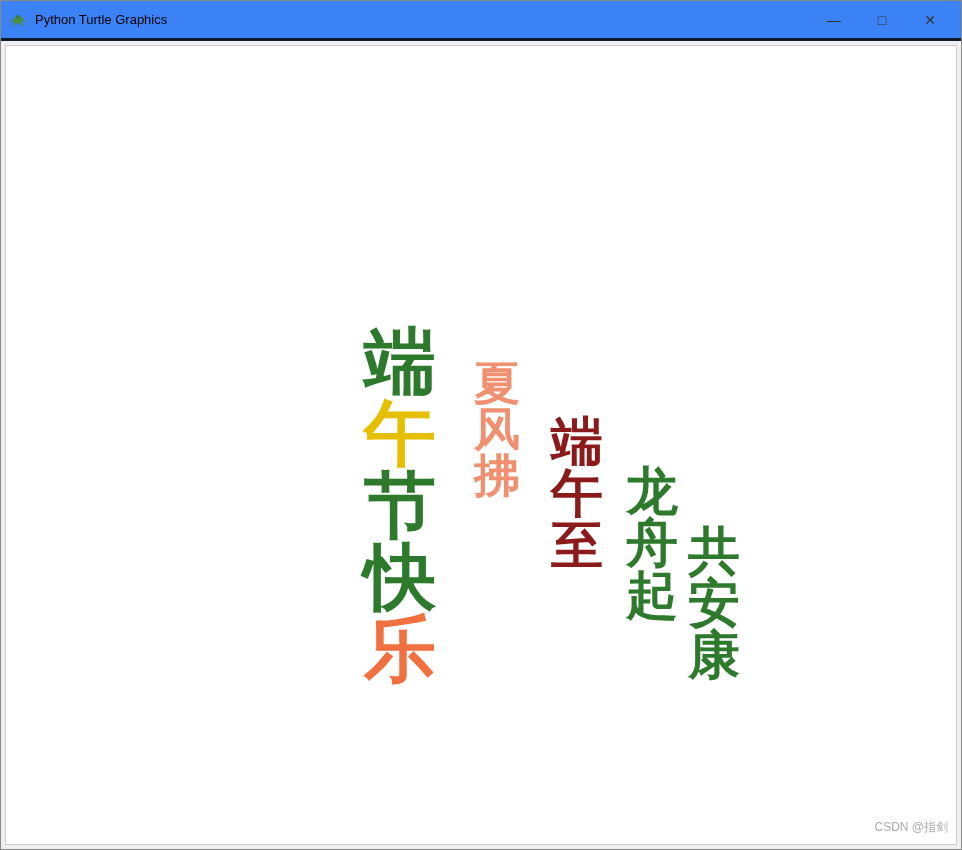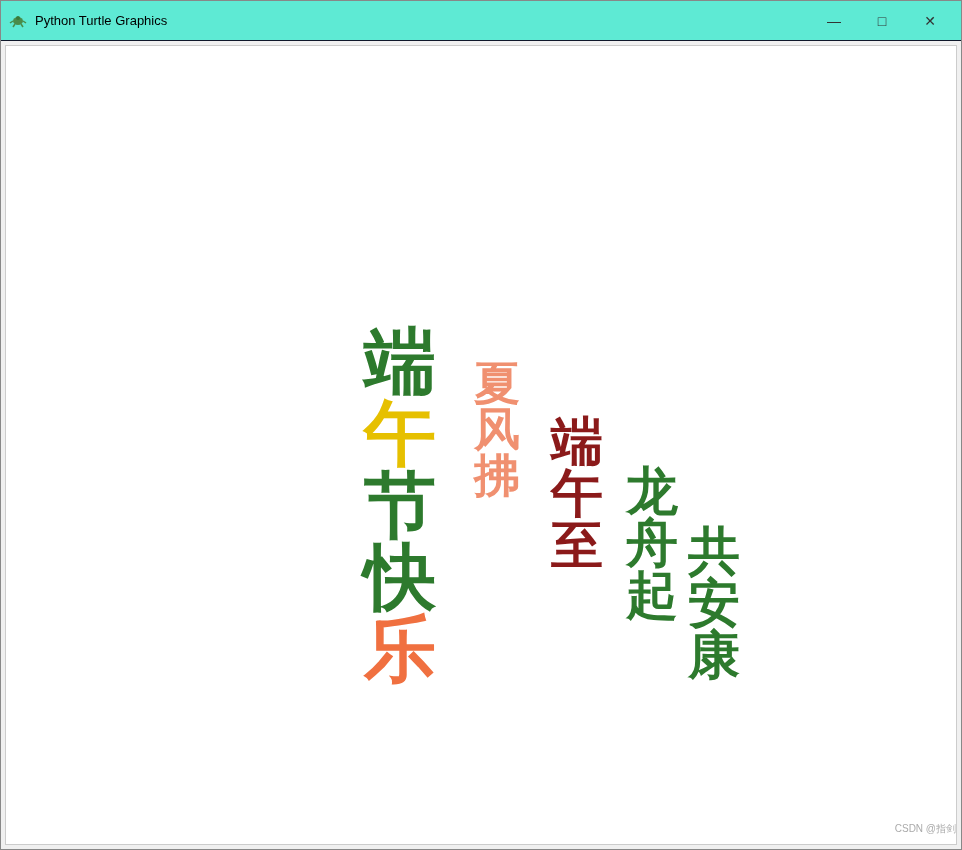--- a/index.html
+++ b/index.html
@@ -14,22 +14,22 @@
       width: 962px;
       height: 850px;
       background: #f0f0f0;
       border: 1px solid #888;
       display: flex;
       flex-direction: column;
     }
 
     .title-bar {
       height: 40px;
-      background: #5eead4;
-      border-bottom: 1px solid #0f172a;
+      background: #3b82f6;
+      border-bottom: 3px solid #0f172a;
       display: flex;
       align-items: center;
       padding: 0 8px;
       flex-shrink: 0;
     }
 
     .title-bar-icon {
       width: 18px;
       height: 18px;
       margin-right: 8px;
@@ -65,22 +65,22 @@
       background: #ffffff;
       border: 1px solid #ccc;
       margin: 4px;
       position: relative;
       overflow: hidden;
     }
 
     .watermark {
       position: absolute;
       bottom: 8px;
-      right: 0;
-      font-size: 10px;
+      right: 8px;
+      font-size: 12px;
       color: #aaa;
     }
 
     
     .text-group-1 {
       position: absolute;
       left: 358px;
       top: 280px;
       display: flex;
       flex-direction: column;

